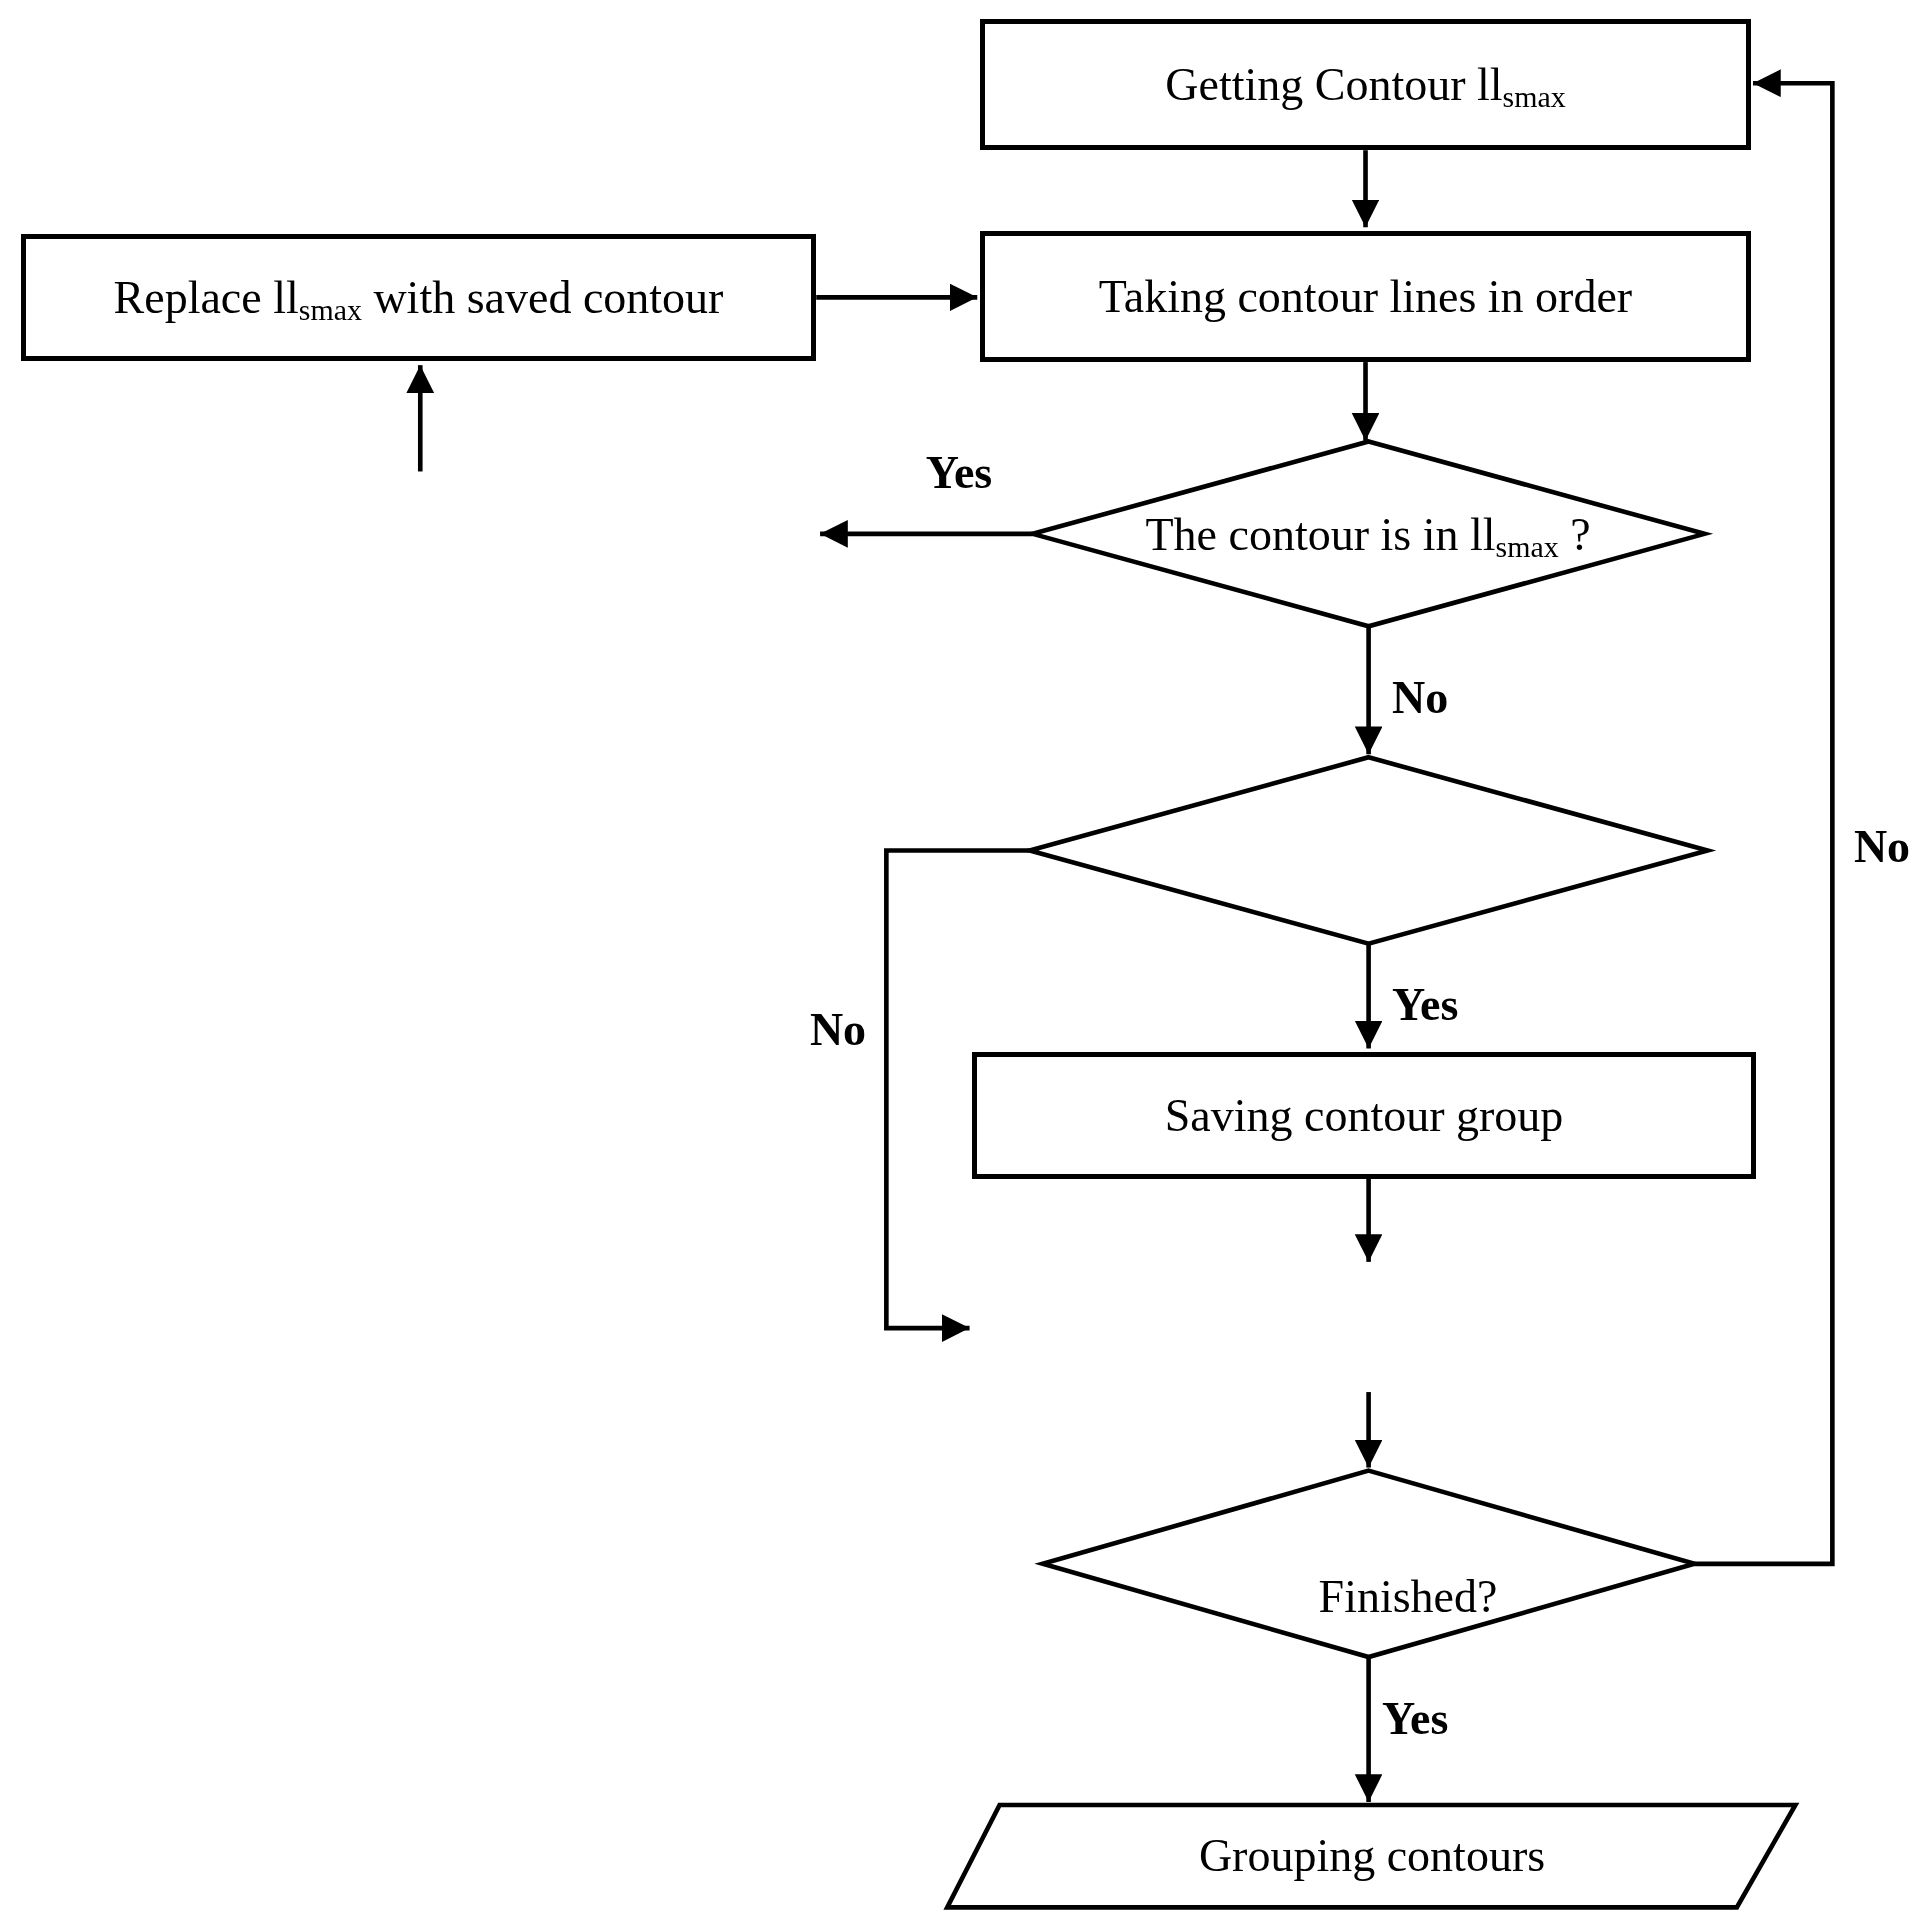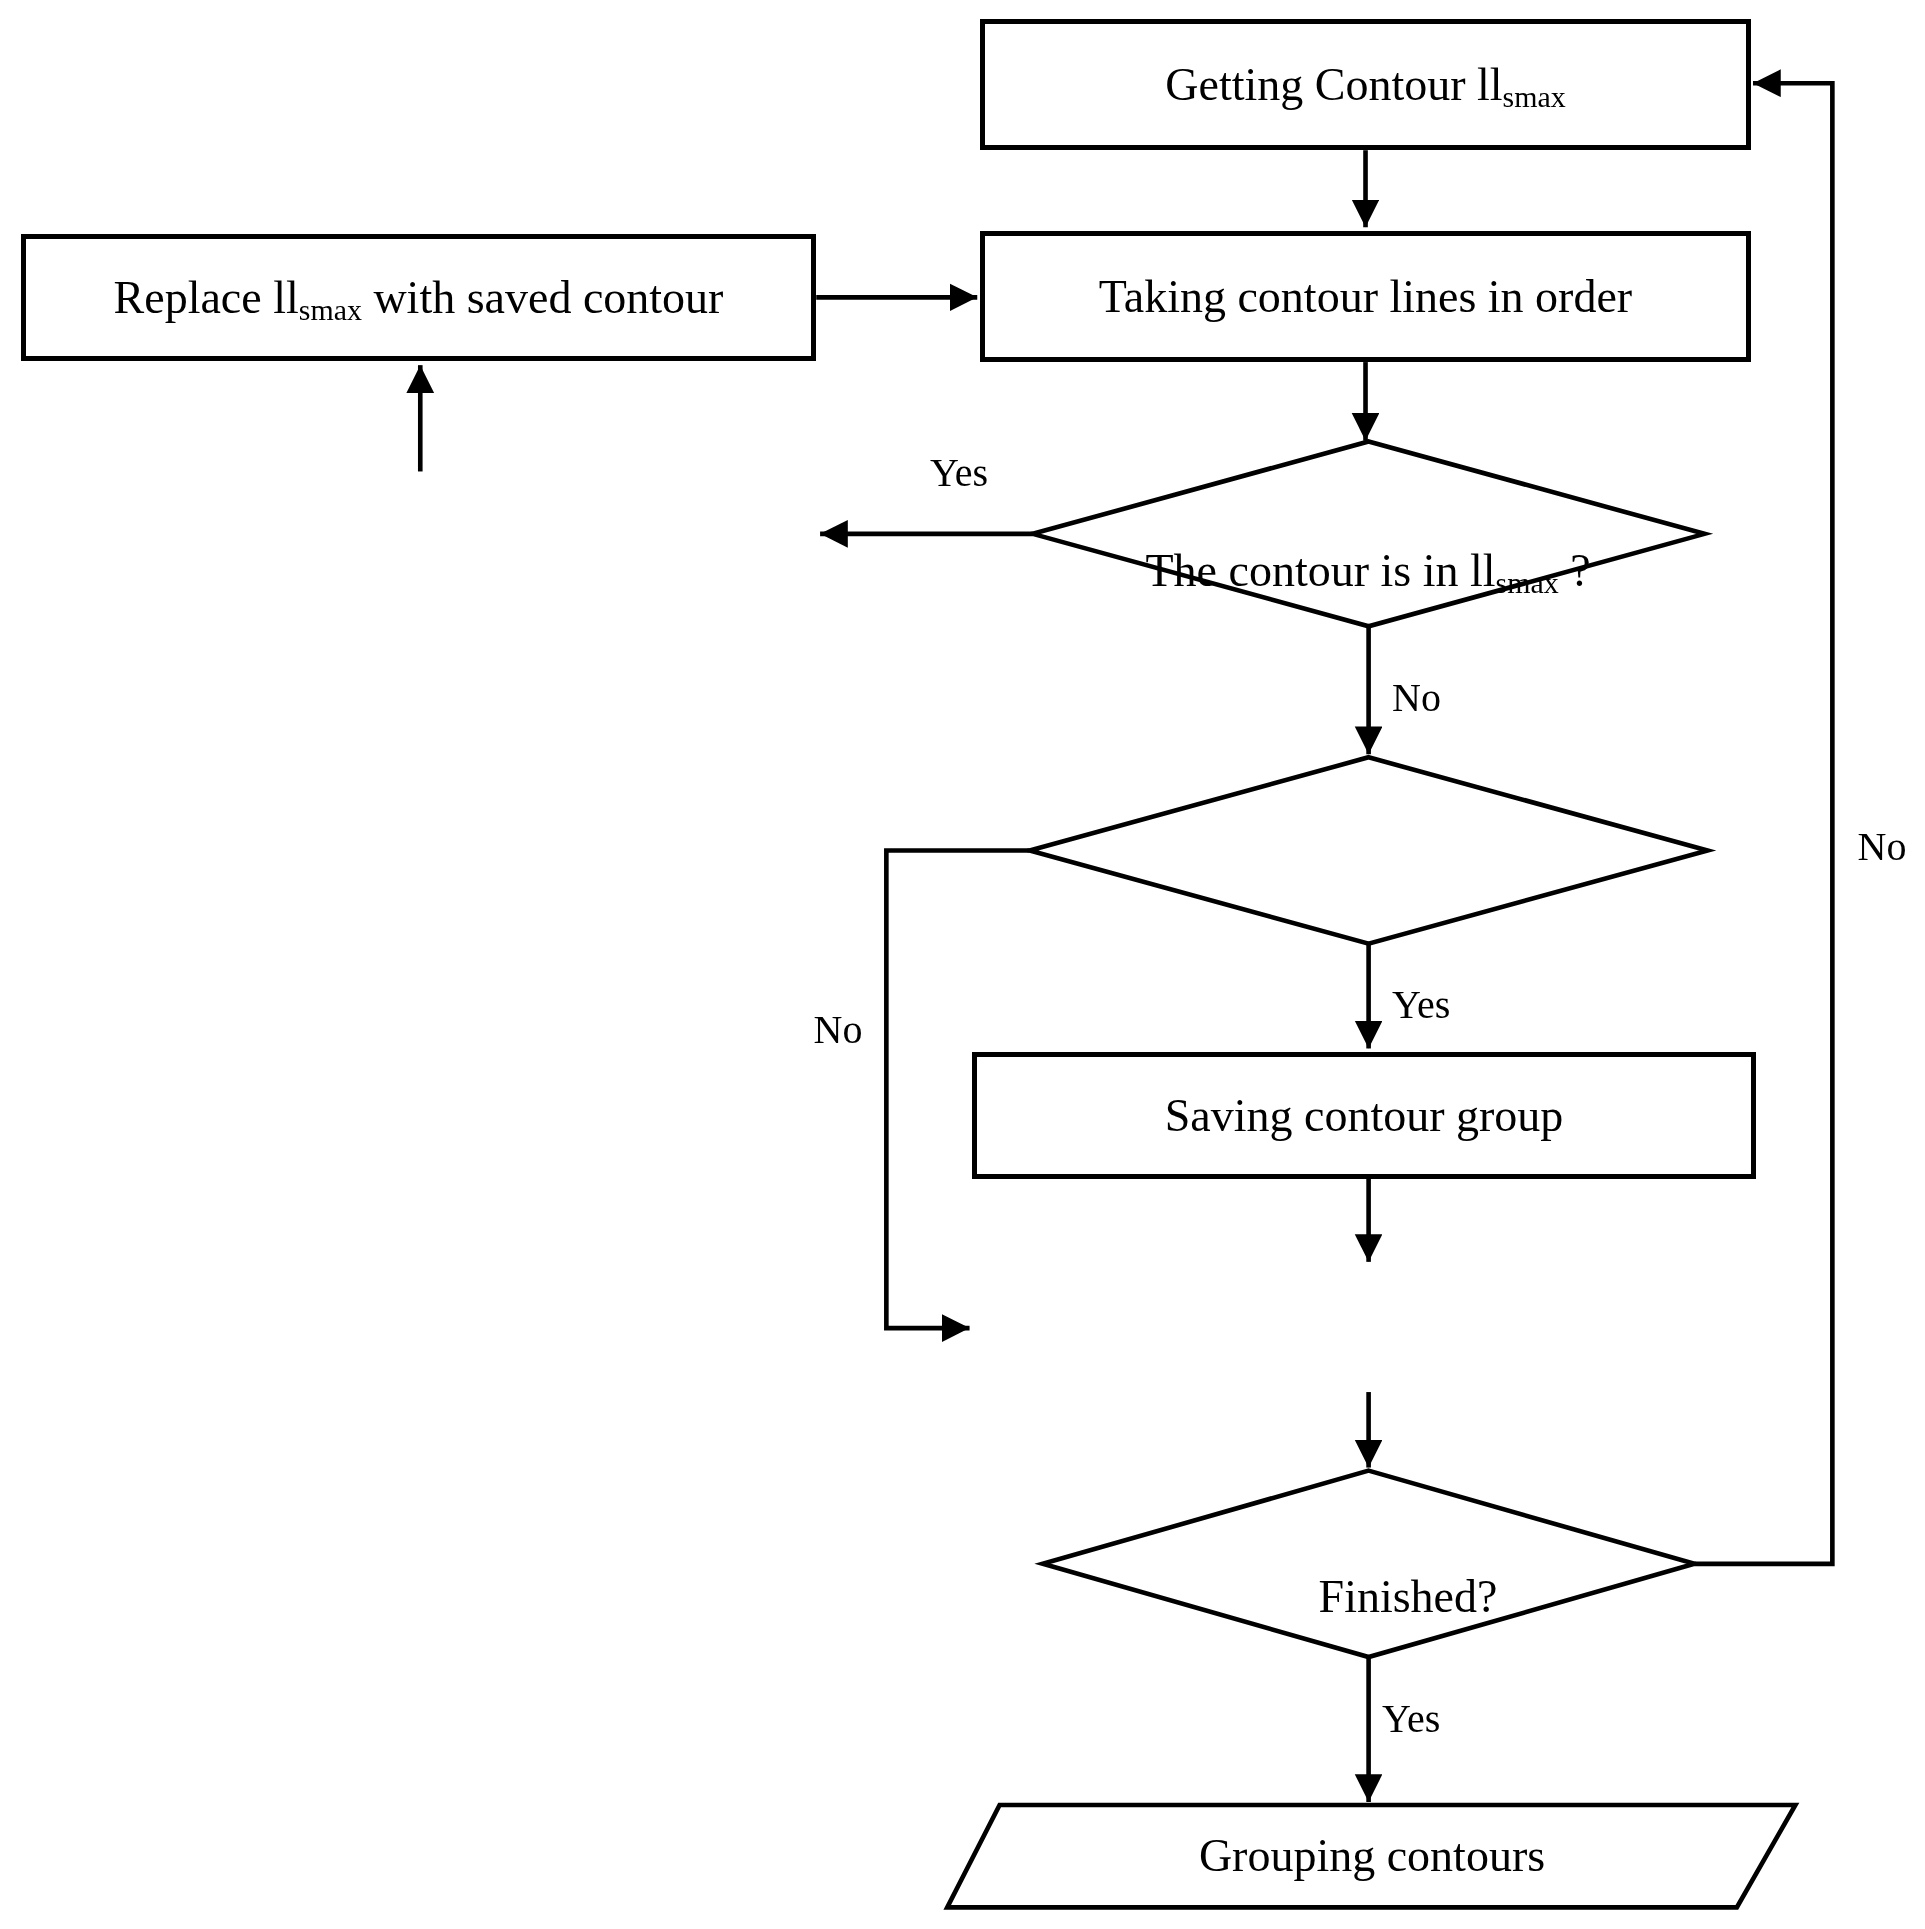--- a/index.html
+++ b/index.html
@@ -40,23 +40,24 @@
     white-space: nowrap;
     text-align: center;
   }
   .sub {
     font-size: 0.65em;
     position: relative;
     top: 0.24em;
   }
   .edge-label {
     position: absolute;
-    font-size: 40px;
+    font-size: 46px;
     white-space: nowrap;
     transform: translate(-50%, -50%);
+    font-weight: bold;
   }
   .edge-label.align-left {
     transform: translate(0, -50%);
   }
 </style>
 </head>
 <body>
 
 <div id="canvas">
 
@@ -101,21 +102,21 @@
   <div class="node-box" style="left:21px; top:234px; width:795px; height:127px;">
     <span><span>Replace ll</span><span class="sub">smax</span><span> with saved contour</span></span>
   </div>
 
 
   <div class="node-box" style="left:972px; top:1052px; width:784px; height:127px;">
     <span>Saving contour group</span>
   </div>
 
 
-  <div class="shape-label" style="left:1368px; top:534px;margin-top:36px;">
+  <div class="shape-label" style="left:1368px; top:534px;">
     <span>The contour is in ll</span><span class="sub">smax</span><span> ?</span>
   </div>
 
 
   <div class="shape-label" style="left:1368px; top:1596px;margin-left:40px;">
     <span>Finished?</span>
   </div>
 
   <div class="shape-label" style="left:1372px; top:1855px;">
     <span>Grouping contours</span>

